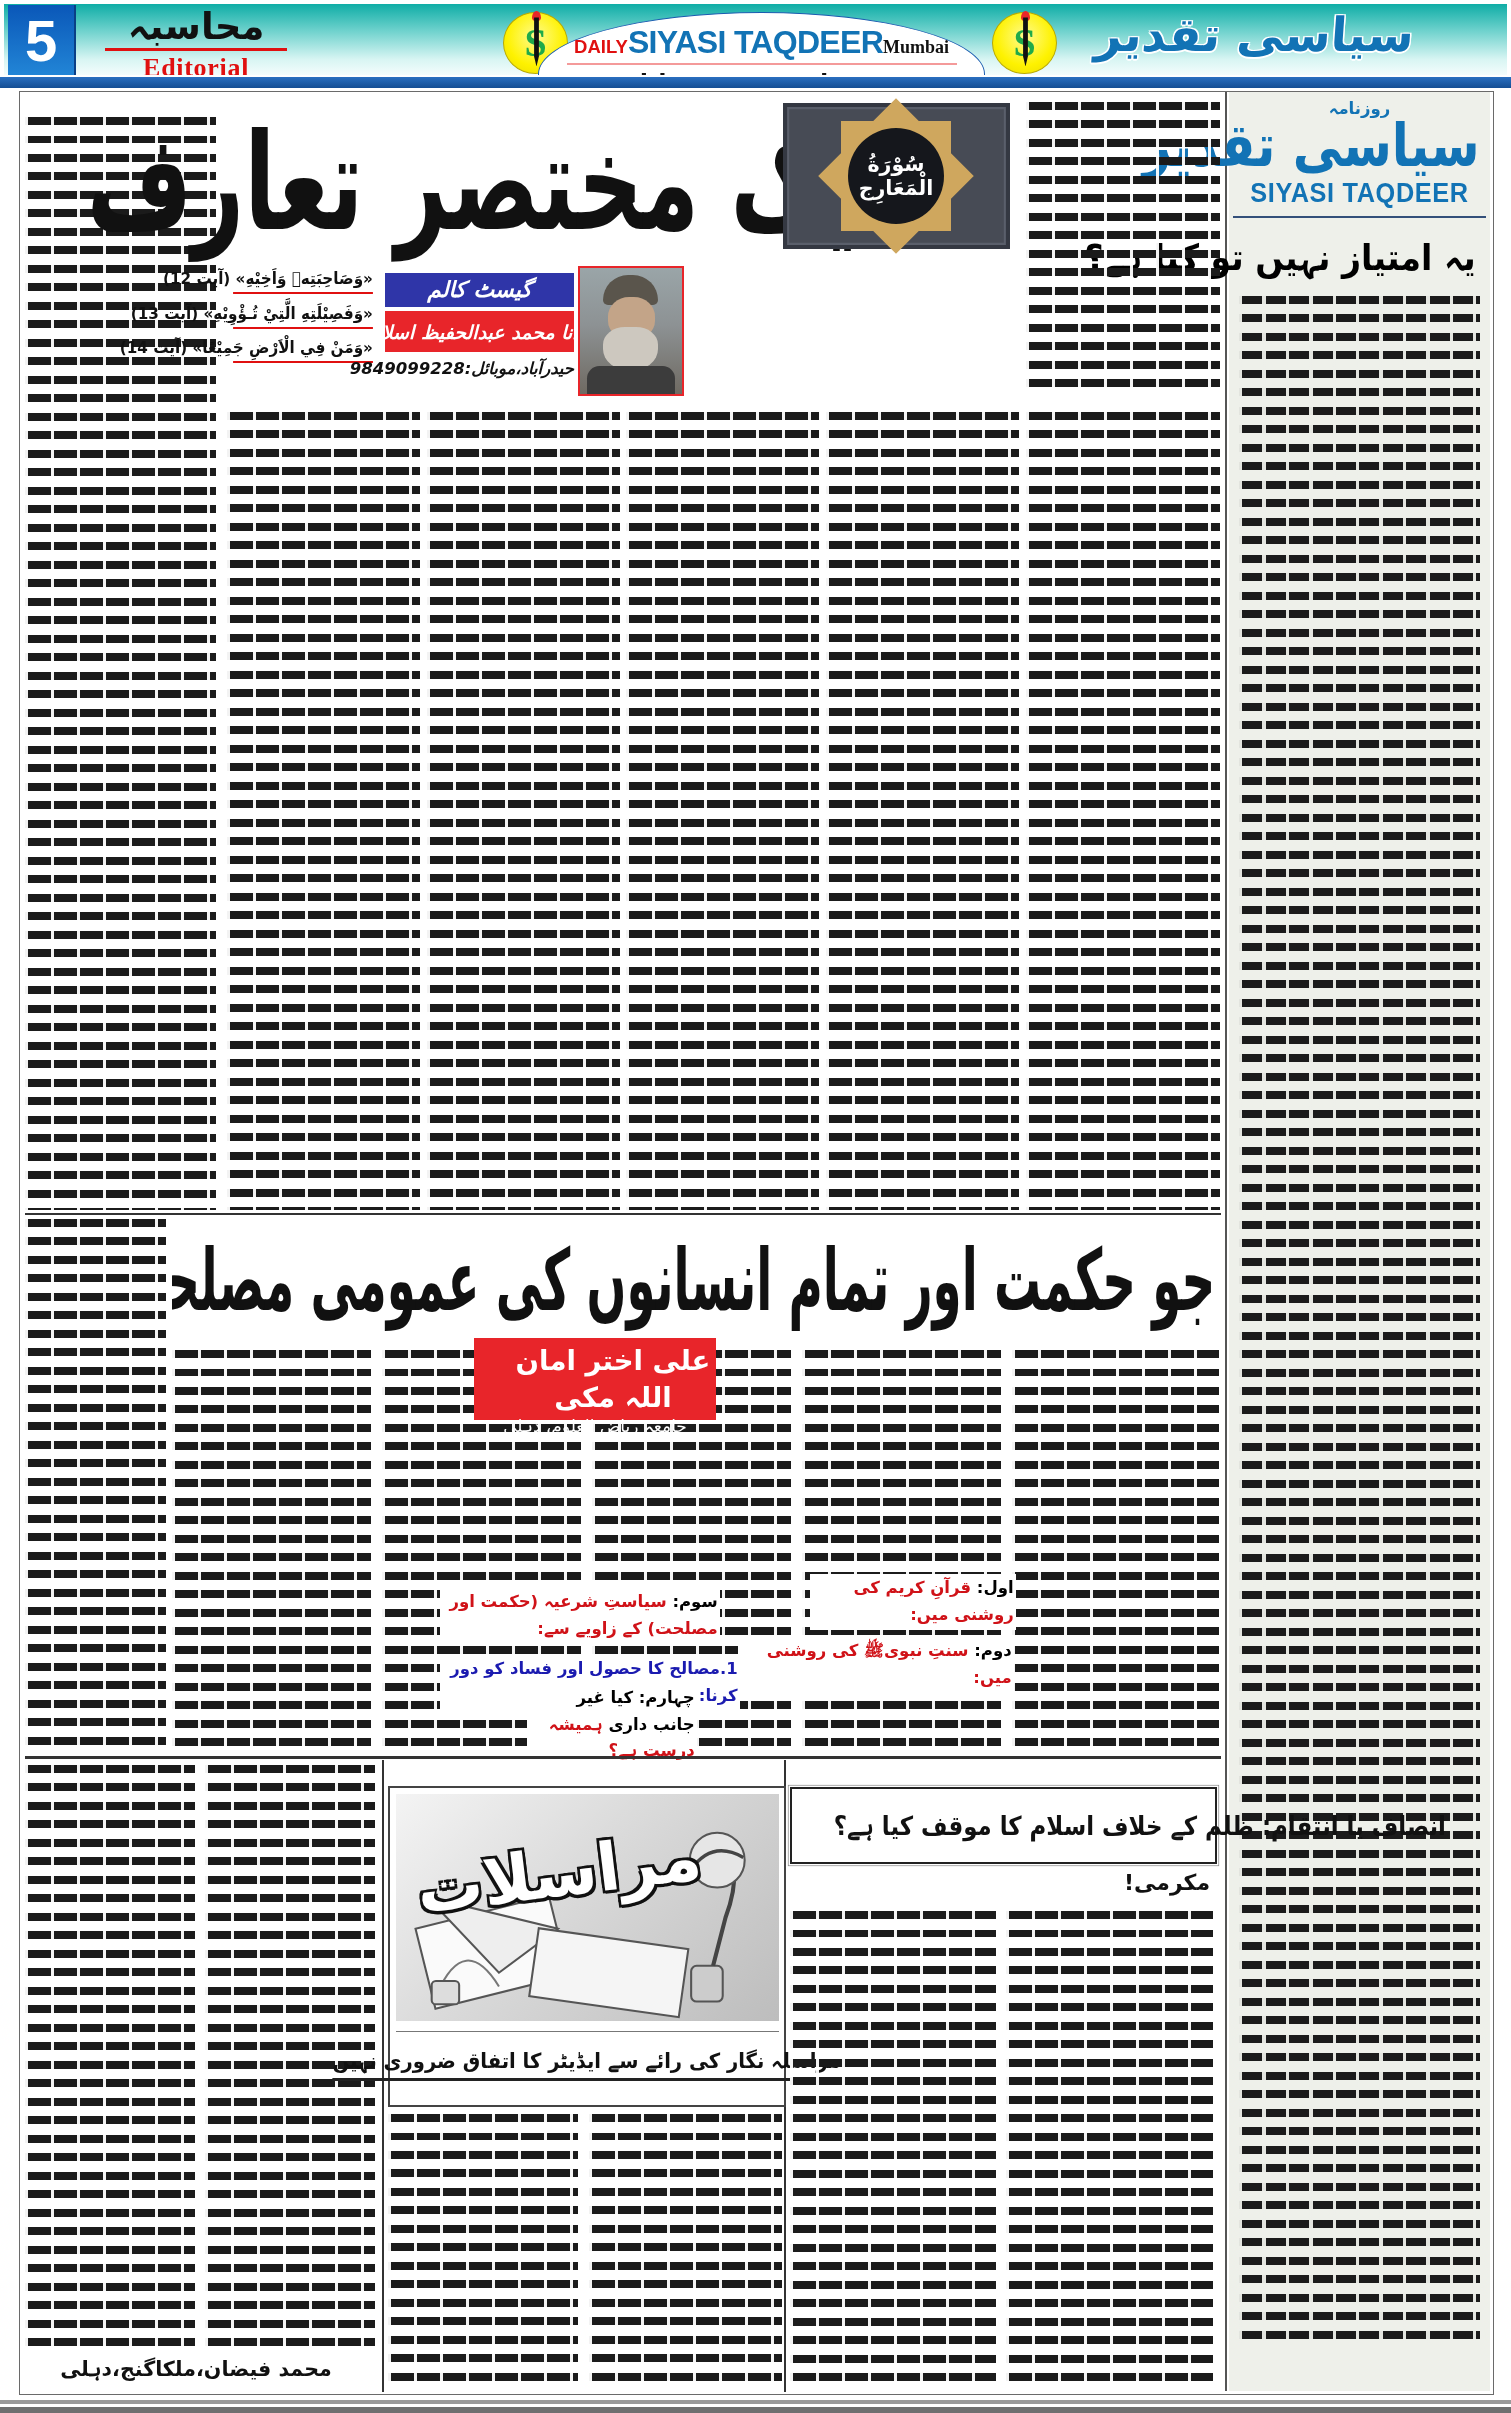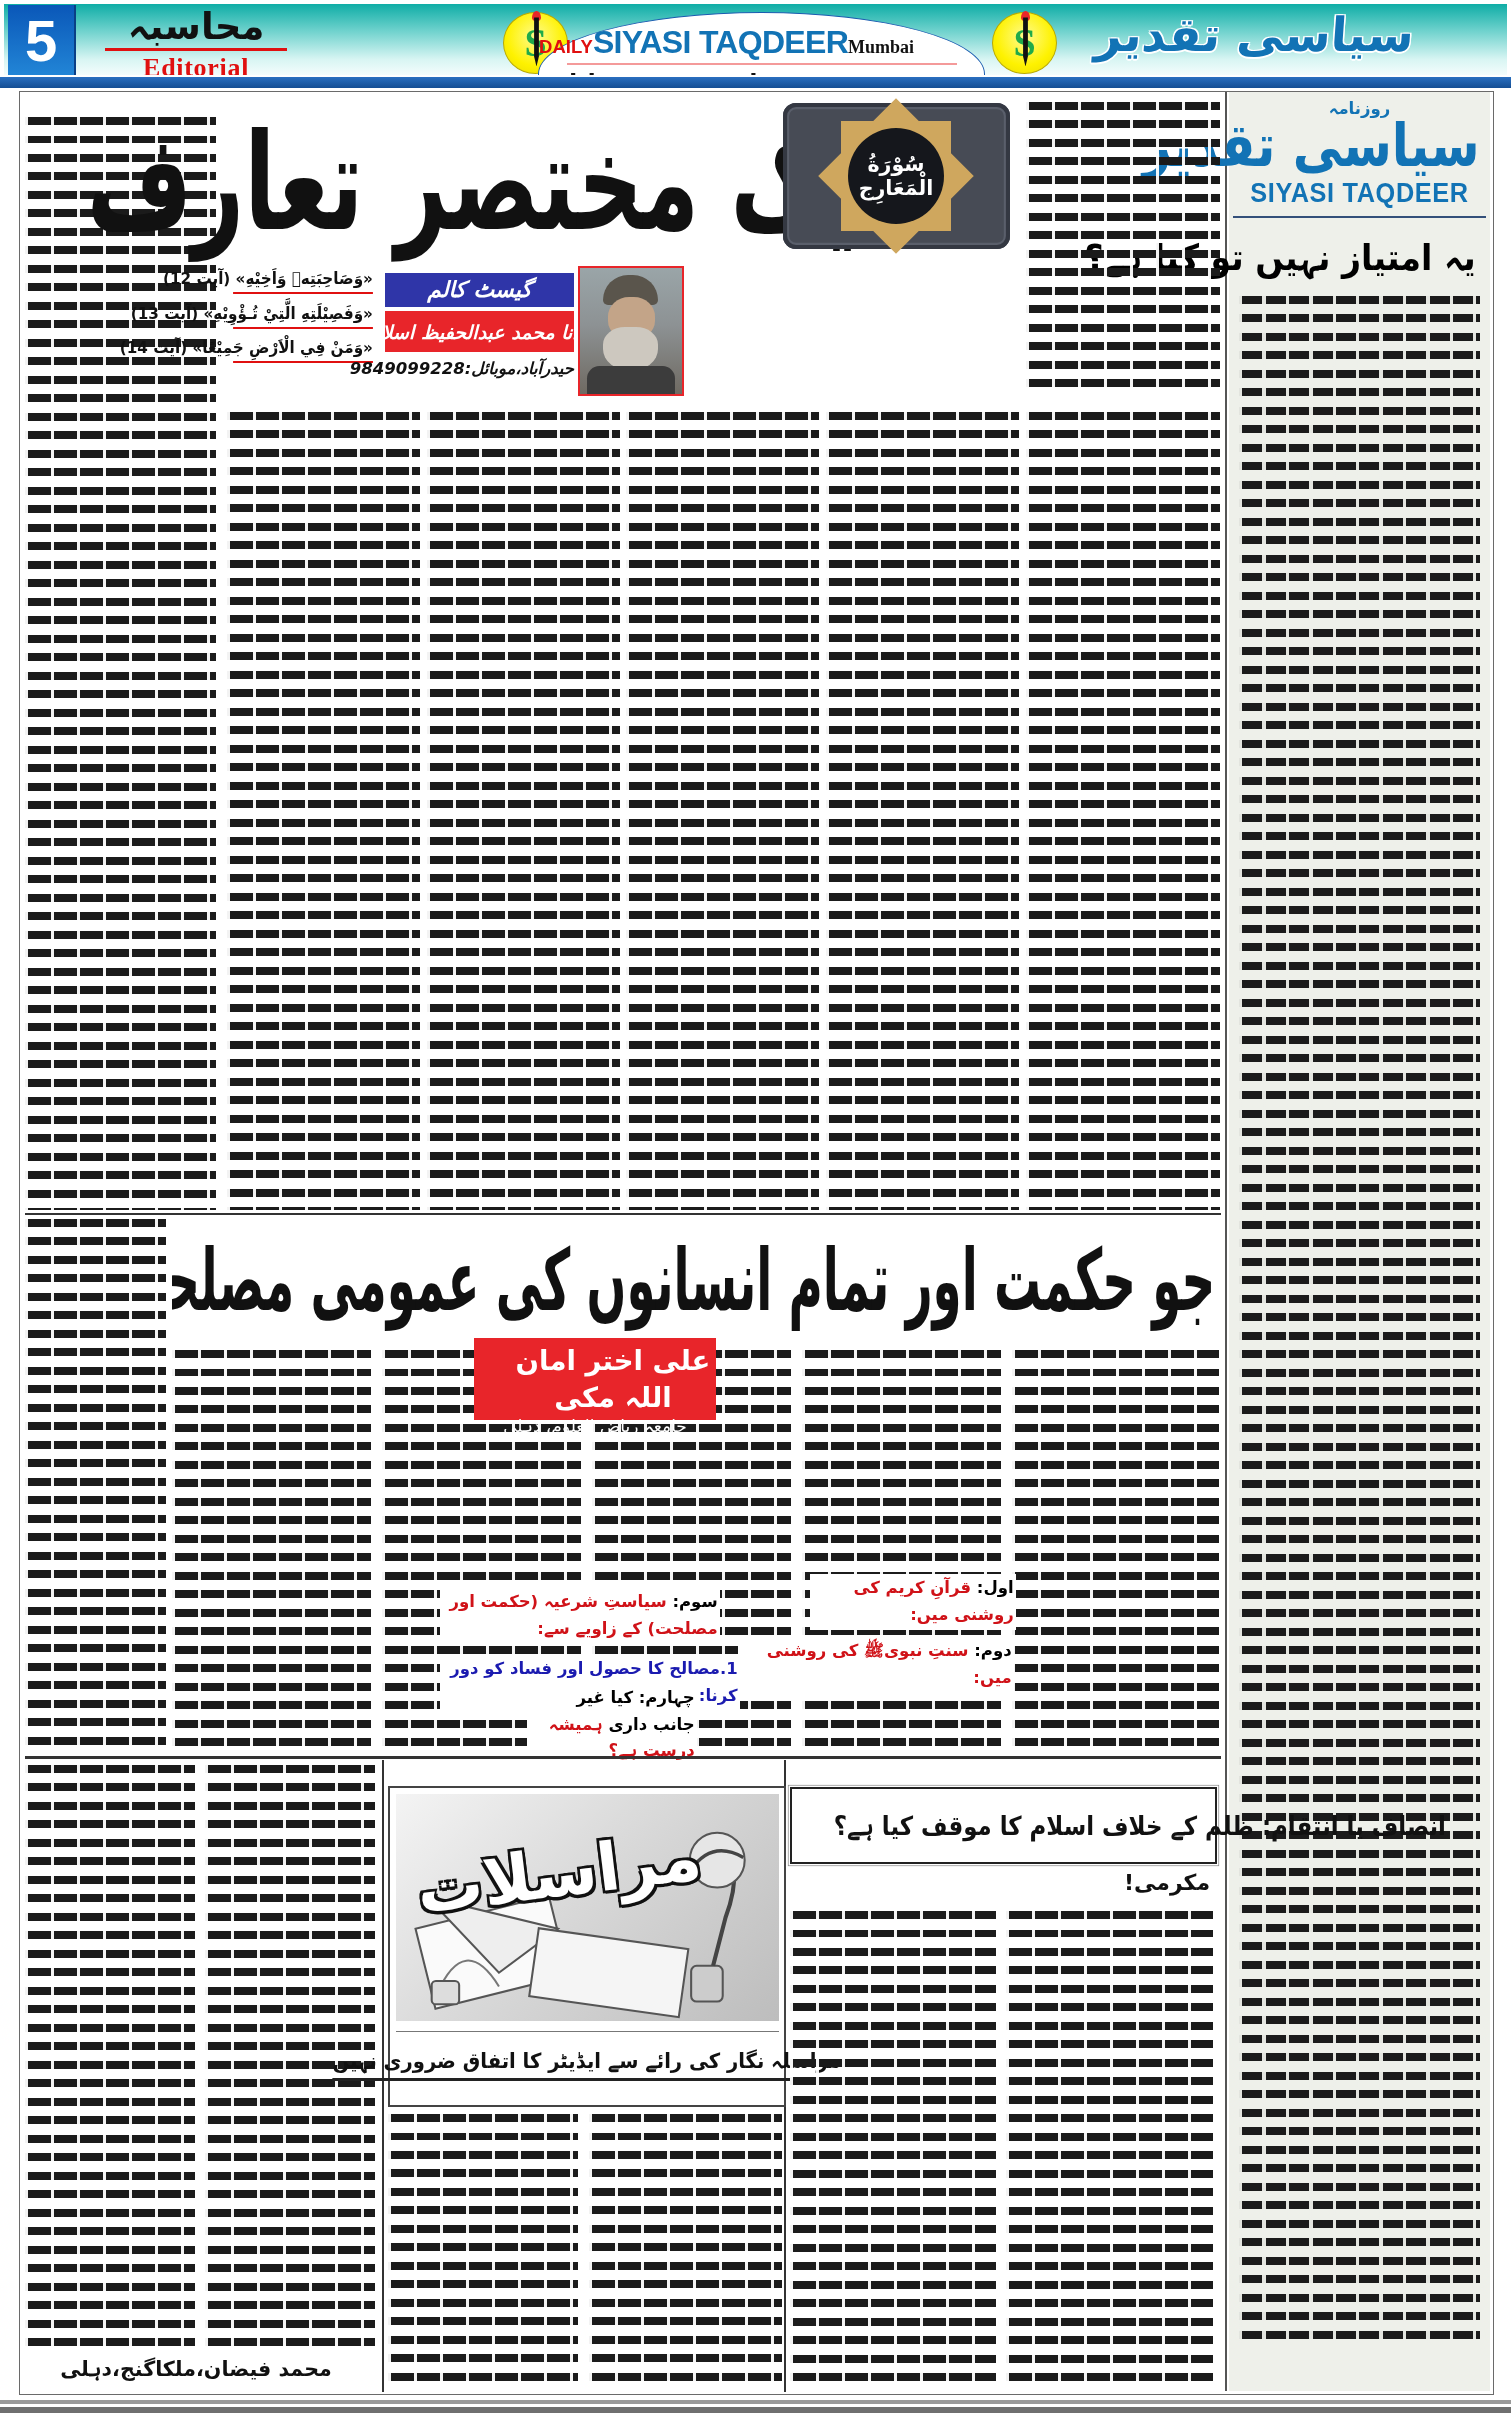--- a/index.html
+++ b/index.html
@@ -17,21 +17,21 @@
   .section-rule{height:2.7px;background:#e01010;margin:1.4px 12.4px 1.4px 12.4px;}
   .section-eng{font:bold 26px "Liberation Serif",serif;color:#e01010;letter-spacing:0.7px;}
   .oval-logo{top:8.2px;width:63px;height:60px;background:radial-gradient(circle at 50% 40%,#fffb8f 0%,#fef200 60%,#e8d900 100%);
     border:1.4px solid #b9a900;border-radius:50%;}
   .oval-logo .s{position:absolute;left:0;right:0;top:5.5px;text-align:center;font:bold 40px "Liberation Serif",serif;color:#1faa4a;}
   .oval-logo .pen{position:absolute;left:30px;top:4.1px;width:4.8px;height:49px;background:#111;
     clip-path:polygon(0 0,100% 0,100% 80%,50% 100%,0 80%);}
   .oval-logo .flame{position:absolute;left:28px;top:-2.7px;width:9px;height:10.3px;background:#e8252a;
     border-radius:50% 50% 50% 50%/65% 65% 35% 35%;}
   .ellipse{left:534px;top:8.2px;width:445px;height:122px;background:#fff;border:1.4px solid #1a5cb0;
-    border-radius:50%;}
+    border-radius:50%;text-align:center;}
   .mast-title{margin-top:11px;white-space:nowrap;}
   .mt-daily{font:bold 18.5px "Liberation Sans",sans-serif;color:#e01010;}
   .mt-name{font:bold 32px "Liberation Sans",sans-serif;color:#1273b5;letter-spacing:-0.7px;}
   .mt-city{font:bold 18px "Liberation Serif",serif;color:#111;}
   .mast-rule{height:2.1px;background:#f49a9a;margin:2.1px 27.5px;}
   .mast-date{font:bold 30px "Liberation Sans",sans-serif;color:#111;}
   .mast-callig{right:12.4px;top:2.7px;width:481px;text-align:center;font-size:47px;font-weight:bold;color:#1273b5;
     text-shadow:-1.4px -1.4px 0 #fff,1.4px -1.4px 0 #fff,-1.4px 1.4px 0 #fff,1.4px 1.4px 0 #fff,0 2.1px 0 #fff;
     transform:skewX(-4deg);}
   .blue-bar{left:0;top:77px;width:1511px;height:11px;background:linear-gradient(180deg,#2a6fc0,#154e93);}
@@ -53,21 +53,21 @@
   .rc-logo-en{font:bold 27.5px "Liberation Sans",sans-serif;color:#1273b5;text-align:center;letter-spacing:0.7px;
     transform:scaleX(.92);white-space:nowrap;margin-top:2.7px;}
   .rc-rule{height:2.1px;background:#33507a;margin:6.9px 4.1px;}
   .rc-headline{font-size:36px;font-weight:bold;color:#000;text-align:center;line-height:1.25;
     padding:9.6px 4.1px 12.4px 4.1px;transform:scaleX(.92);white-space:nowrap;}
   .rc-body{margin:4.1px 9.6px;height:2047px;}
   
   .main-headline{left:206px;top:98px;width:563px;height:168px;display:flex;align-items:center;justify-content:center;}
   .main-headline span{font-size:103px;font-weight:bold;white-space:nowrap;transform:scale(.88,1.3);}
   .surah-box{left:783px;top:103px;width:227px;height:146px;background:#474b55;
-    box-shadow:inset 0 0 0 4.1px #343842,inset 0 0 0 6.2px #5a5f6b;display:flex;align-items:center;justify-content:center;border-radius:13px;}
+    box-shadow:inset 0 0 0 4.1px #343842,inset 0 0 0 6.2px #5a5f6b;display:flex;align-items:center;justify-content:center;}
   .star1,.star2{position:absolute;left:58px;top:18px;width:110px;height:110px;background:#cfa75e;}
   .star2{transform:rotate(45deg);}
   .surah-circle{position:absolute;left:65px;top:25px;width:96px;height:96px;border-radius:50%;background:#15171c;
     display:flex;align-items:center;justify-content:center;}
   .surah-circle span{color:#fff;font-size:20.6px;font-weight:bold;direction:rtl;text-align:center;}
   .quote-col{left:227px;top:269px;width:152px;direction:rtl;text-align:center;}
   .quote-line{font-size:16.5px;font-weight:bold;margin-bottom:9.6px;border-bottom:2.1px solid #e01010;
     padding-bottom:4.1px;white-space:nowrap;transform:scaleX(.92);}
   .author-block{left:385px;top:266px;width:299px;height:128px;font-style:italic;}
   .guest-band{position:absolute;right:110px;left:0;top:6.9px;height:34px;background:#2f35a8;

